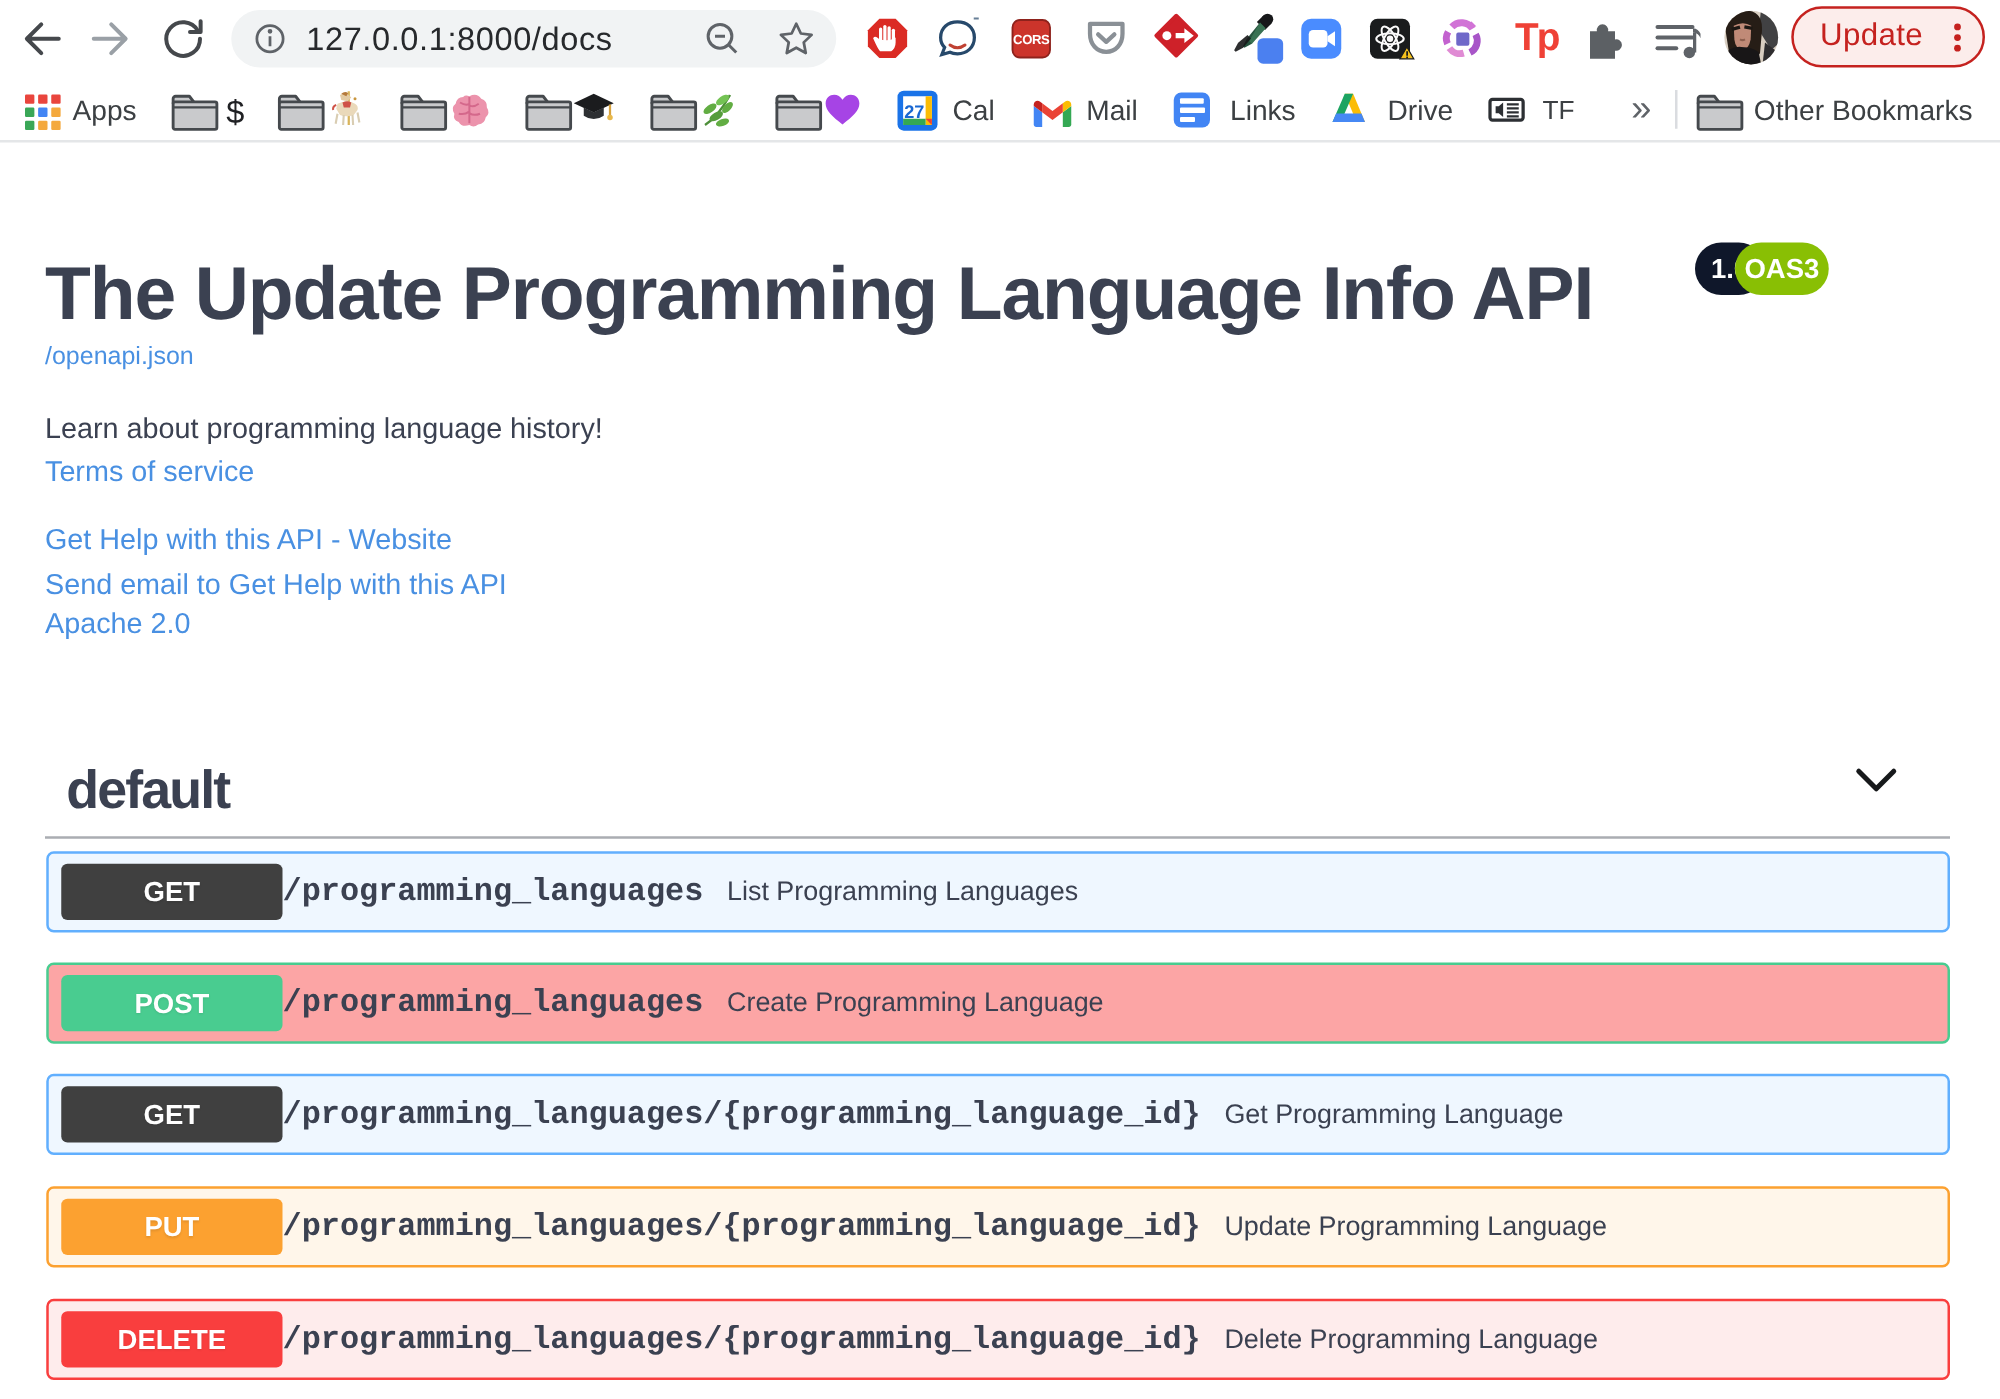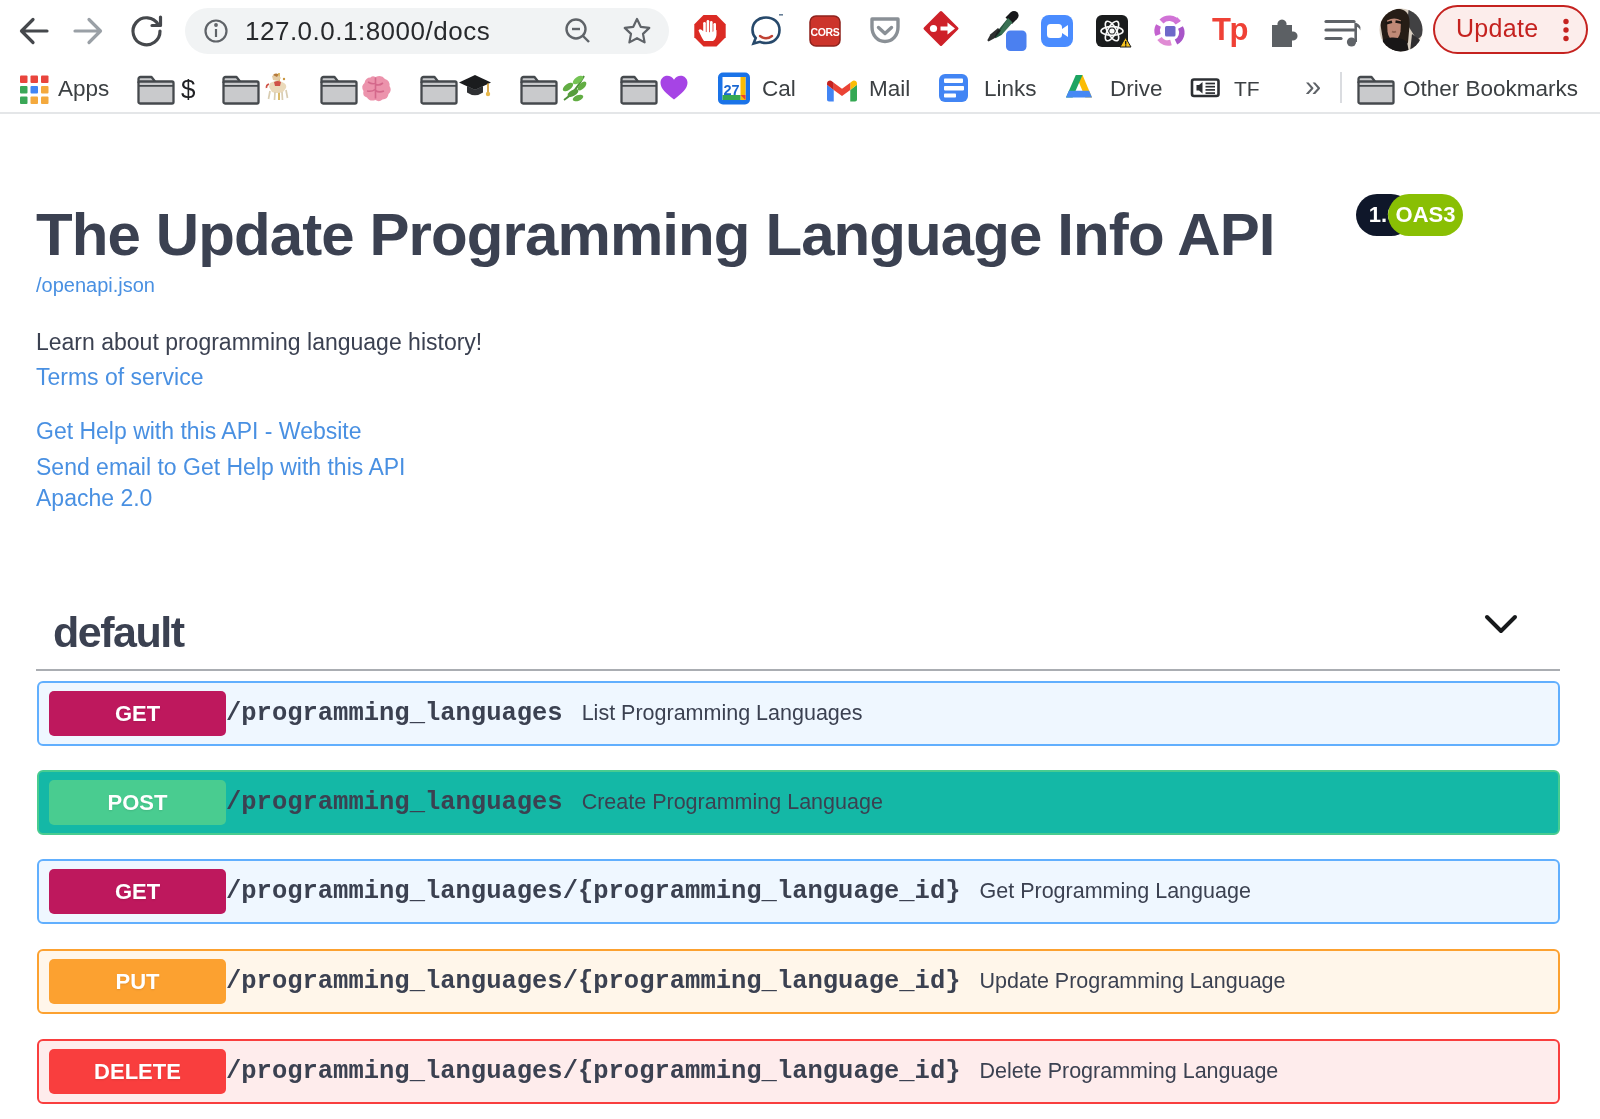--- a/index.html
+++ b/index.html
@@ -37,22 +37,22 @@
   #defhr { position:absolute; left:36px; top:669px; width:1524px; height:2px; background:#aaadb2; }
   .oprow { position:absolute; left:37px; width:1523px; height:65px; border-radius:6px;
     border:2px solid; display:flex; align-items:center; }
   .method { width:177px; height:45px; margin-left:10px; border-radius:5px; color:#fff;
     font-weight:bold; font-size:22px; display:flex; align-items:center; justify-content:center;
     text-shadow:0 1px 2px rgba(0,0,0,.1); flex:none; }
   .path { font-family:"Liberation Mono", monospace; font-weight:bold; font-size:25.5px;
     color:#3b4151; }
   .opdesc { font-size:21.5px; color:#3b4151; margin-left:19px; }
   .get    { background:#eff7ff; border-color:#61affe; }
-  .get    .method { background:#be185d; }
-  .post   { background:#14b8a6; border-color:#49cc90; }
+  .get    .method { background:#404040; }
+  .post   { background:#fca5a5; border-color:#49cc90; }
   .post   .method { background:#49cc90; }
   .put    { background:#fff6ea; border-color:#fca130; }
   .put    .method { background:#fca130; }
   .delete { background:#feecec; border-color:#f93e3e; }
   .delete .method { background:#f93e3e; }
 </style>
 </head>
 <body>
 <div id="toolbar"></div>
 <div id="bookmarks"></div>

